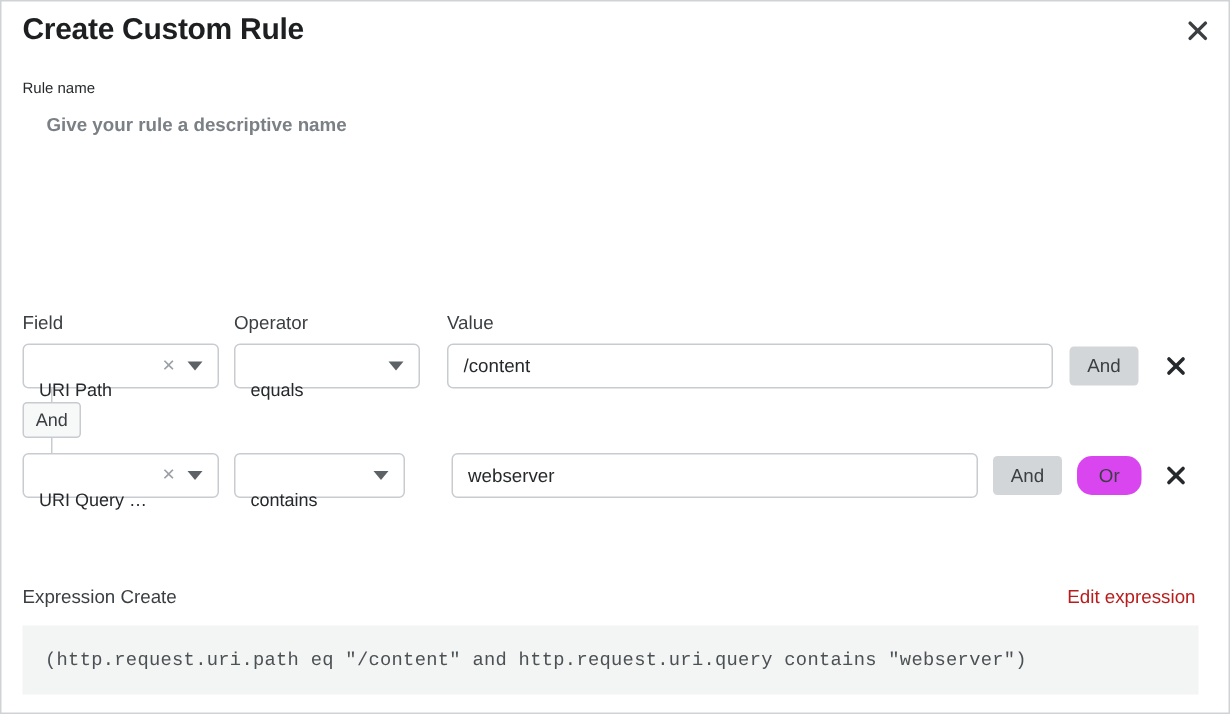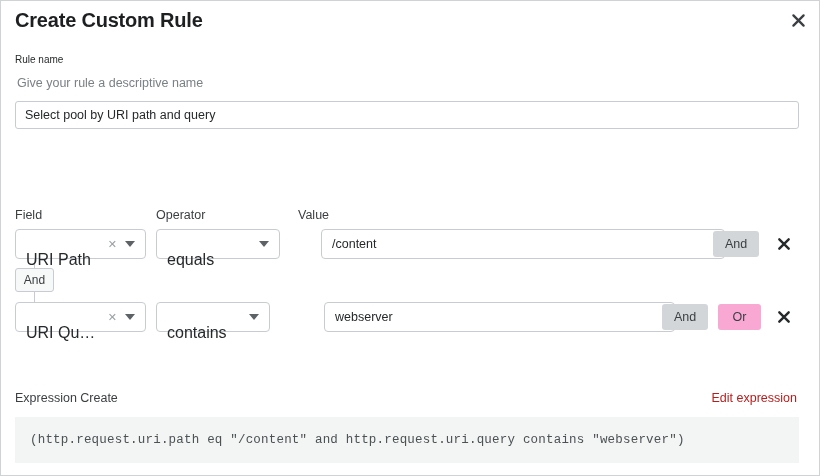--- a/index.html
+++ b/index.html
@@ -102,21 +102,21 @@
     height: 30px;
     box-sizing: border-box;
     border: 1px solid #c8ccd0;
     border-radius: 4px;
     background: #fff;
     display: flex;
     align-items: center;
     cursor: pointer;
   }
   .select-text {
-    font-size: 16px;
+    font-size: 12px;
     color: #26292b;
     padding-left: 10px;
     flex: 1;
     white-space: nowrap;
     overflow: hidden;
     text-overflow: ellipsis;
     margin-top: 32px;
   }
   .clear-x {
     font-size: 11px;
@@ -137,36 +137,35 @@
     height: 30px;
     box-sizing: border-box;
     border: 1px solid #c8ccd0;
     border-radius: 4px;
     background: #fff;
     font-family: "Liberation Sans", sans-serif;
     font-size: 12.5px;
     color: #26292b;
     padding: 0 10px;
     outline: none;
-    margin-left: 23px;
   }
   .logic-btn {
     position: absolute;
     height: 26px;
     box-sizing: border-box;
     border: none;
     border-radius: 3px;
     background: #d3d6d8;
     color: #3b3f42;
     font-family: "Liberation Sans", sans-serif;
     font-size: 12.5px;
     cursor: pointer;
     padding: 0;
   }
-  .logic-btn.light { background: #f9a8d4; }
+  .logic-btn.light { background: #d946ef; border-radius: 10px; }
   .row-delete {
     position: absolute;
     width: 20px;
     height: 20px;
     display: flex;
     align-items: center;
     justify-content: center;
     background: none;
     border: none;
     padding: 0;
@@ -240,22 +239,21 @@
 <div class="dialog">
 
   <div class="title">Create Custom Rule</div>
   <button class="close-btn">
     <svg width="15" height="15" viewBox="0 0 15 15">
       <path d="M2.4 2.4 L12.6 12.6 M12.6 2.4 L2.4 12.6" stroke="#3b3f42" stroke-width="2.3" stroke-linecap="round"></path>
     </svg>
   </button>
 
   <div class="label-strong" style="left:14px; top:53px;">Rule name</div>
-  <div class="label-sub" style="left:16px; top:75px;">Give your rule a descriptive name</div>
-  <input class="rule-name-input" type="text" value="Select pool by URI path and query" style="">
+  <div class="label-sub" style="left:30px; top:75px;font-weight:bold;">Give your rule a descriptive name</div>
 
 
   <div class="col-head" style="left:14px;">Field</div>
   <div class="col-head" style="left:155px;">Operator</div>
   <div class="col-head" style="left:297px;">Value</div>
 
   <div class="connector-line" style="top:258px; height:10px;"></div>
   <div class="connector-line" style="top:291px; height:10px;"></div>
   <button class="connector-chip">And</button>
 

